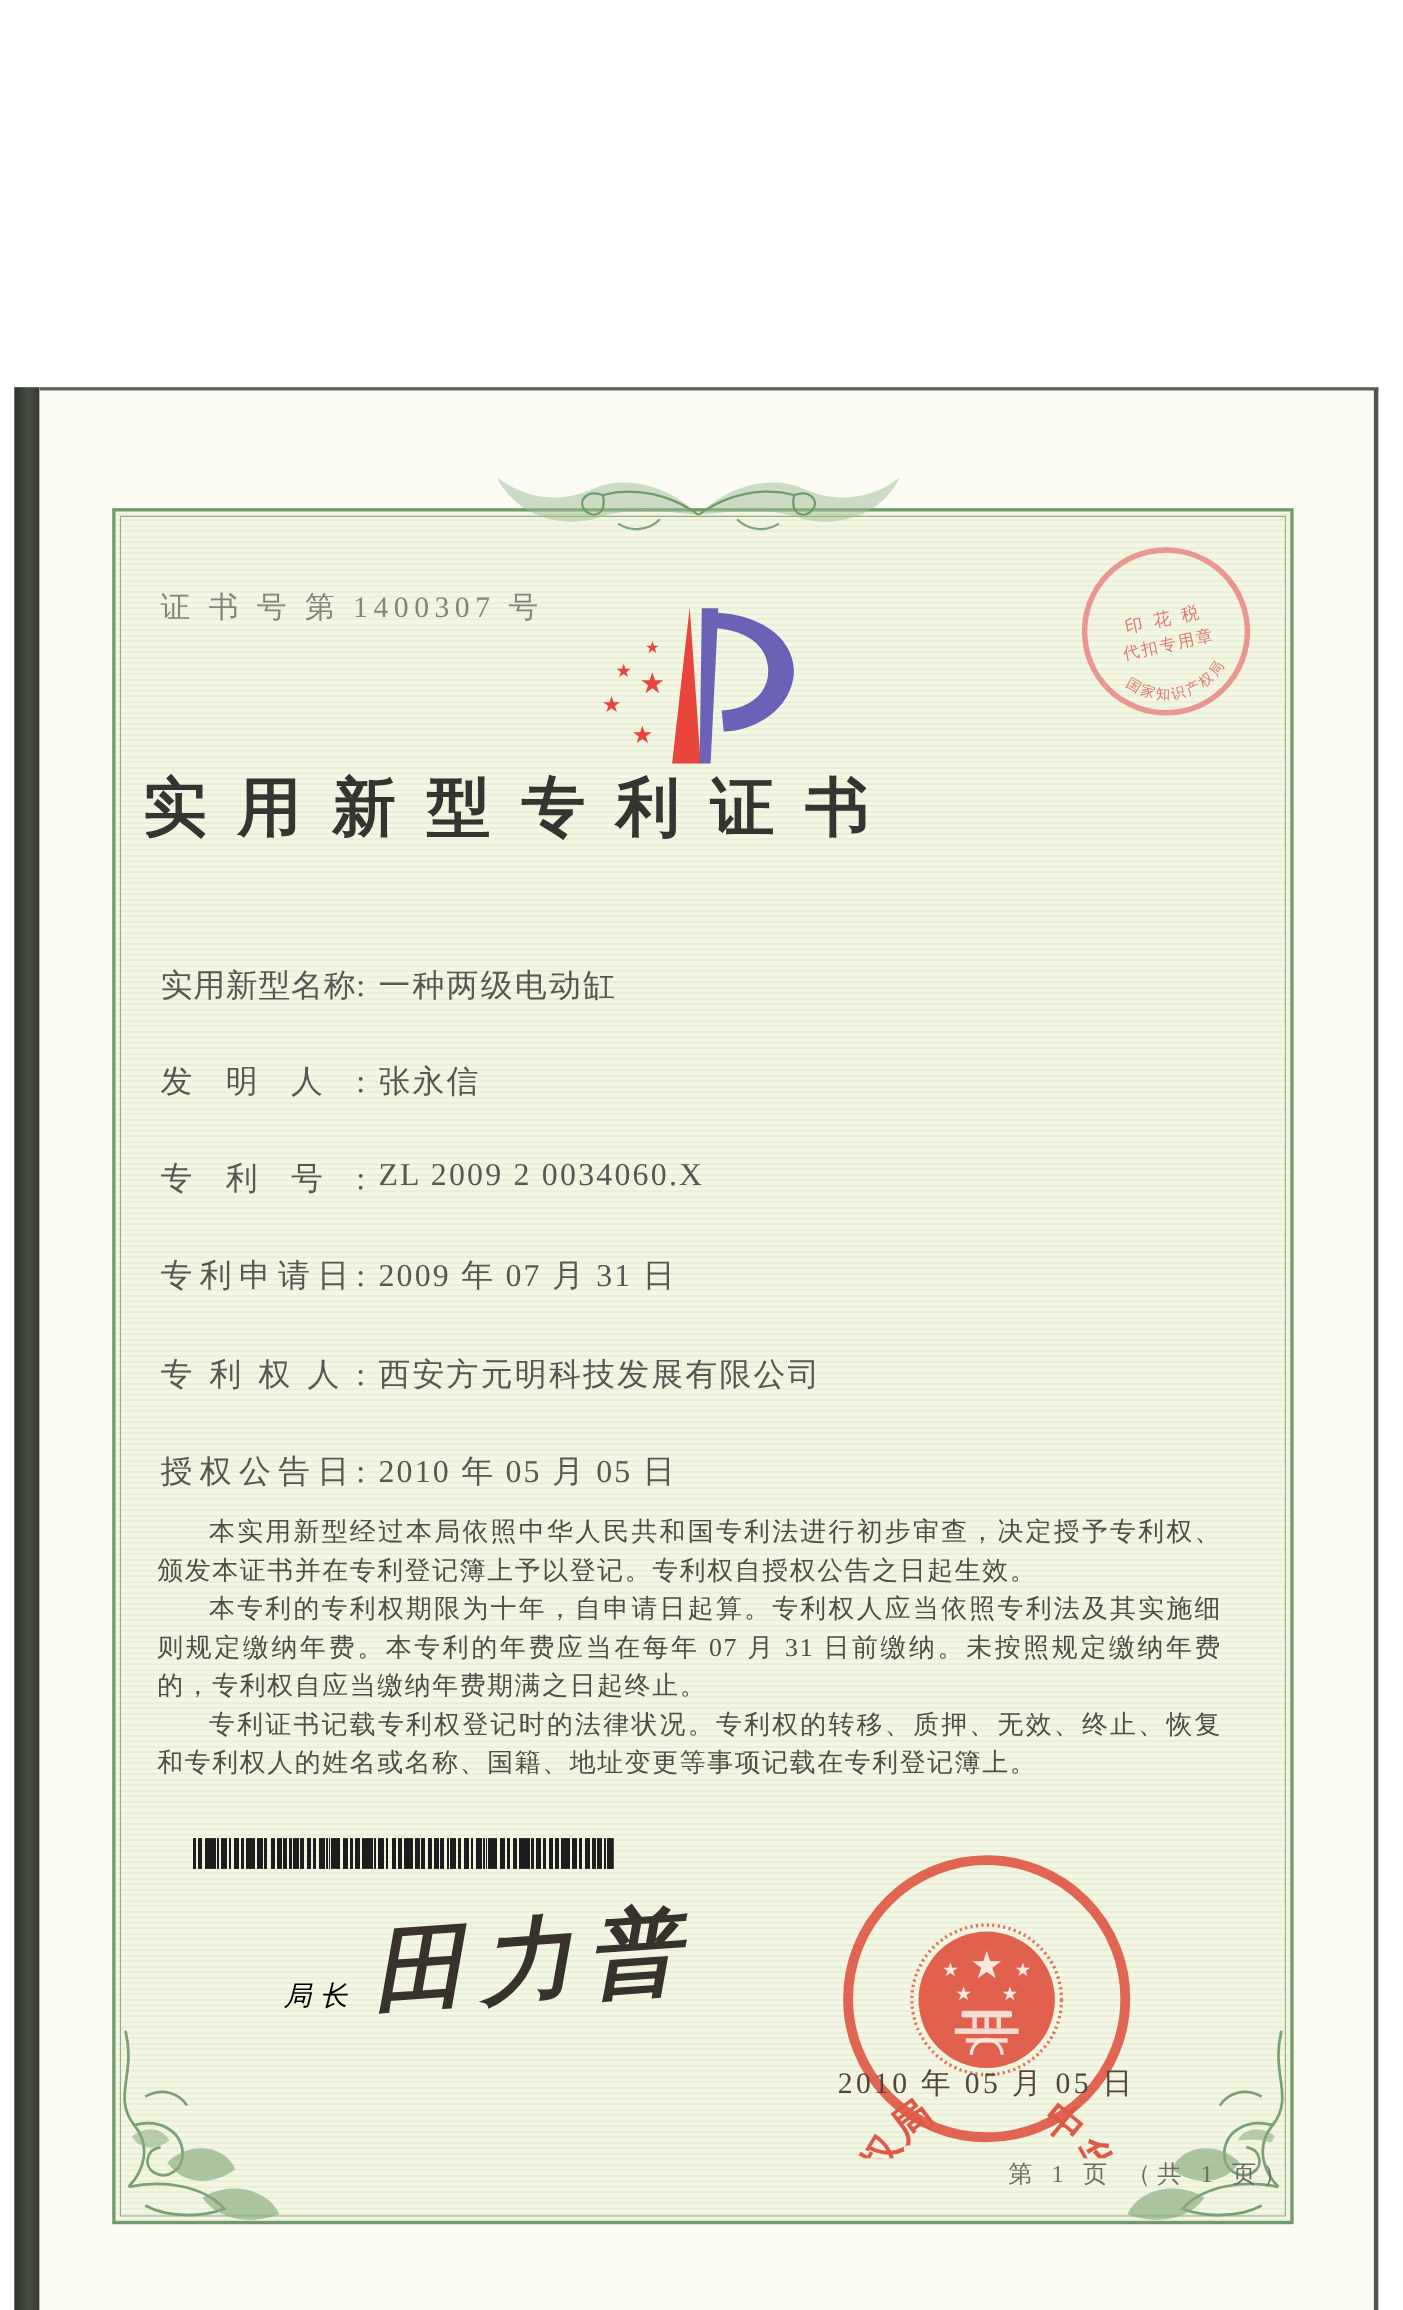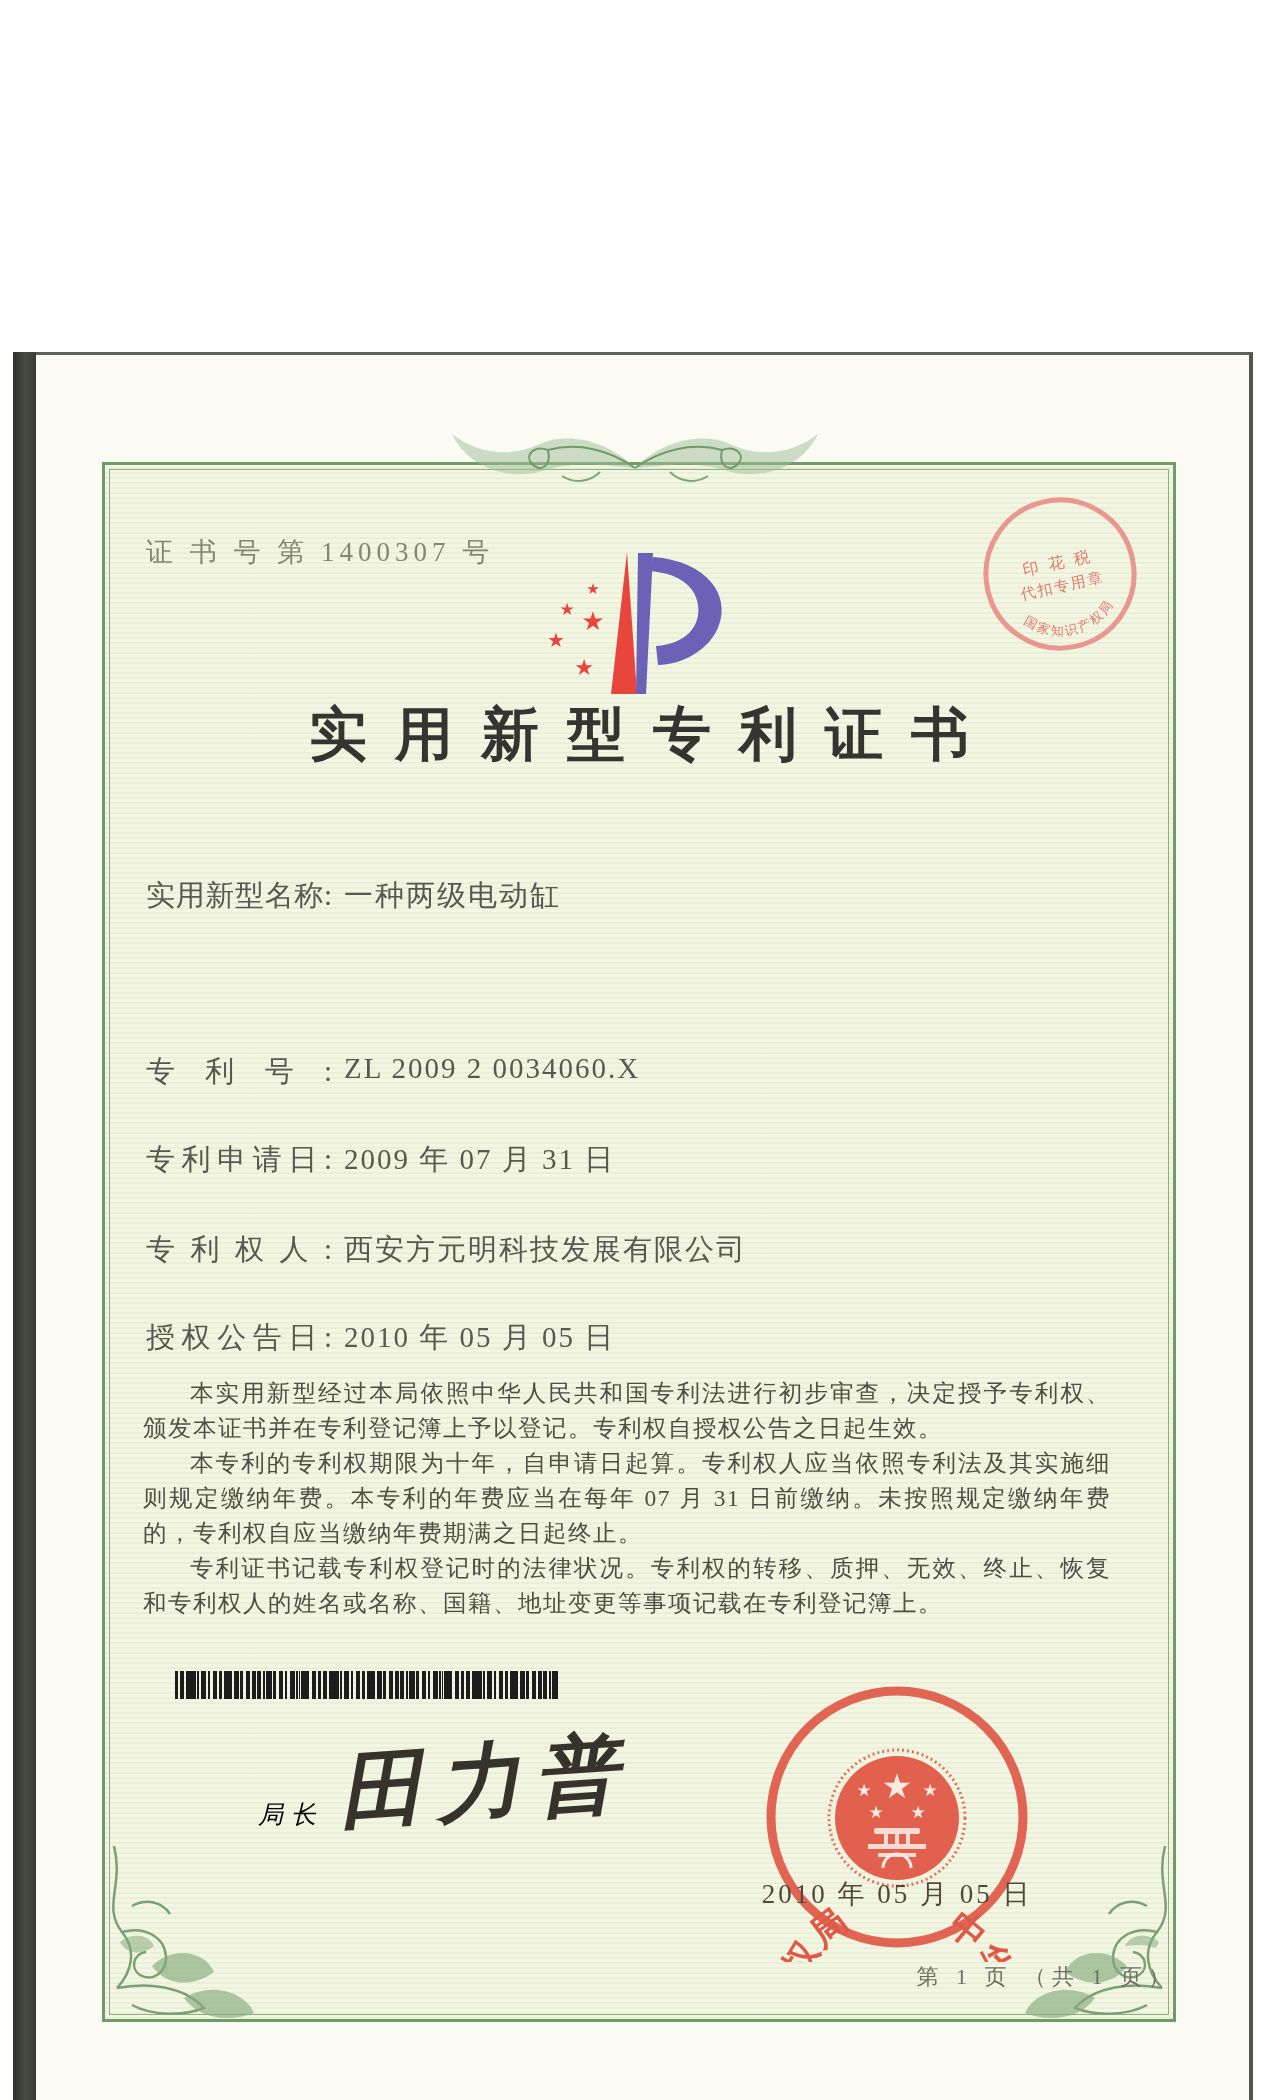--- a/index.html
+++ b/index.html
@@ -37,21 +37,21 @@
     border:1px solid #8fae88;
     pointer-events:none;
   }
 
   .cert-number {
     left:146px; top:534px; font-size:27px; color:#84847b; letter-spacing:5px;
     white-space:pre;
   }
 
   .title {
-    left:102px; top:696px; width:1074px; text-align:center;
+    left:102px; top:696px; width:1074px; 
     font-size:58px; font-weight:bold; color:#363430;
     letter-spacing:28px; padding-left:28px; box-sizing:border-box;
     white-space:nowrap;
   }
 
   .field-row { left:146px; font-size:29px; color:#595751; white-space:nowrap; }
   .field-row .lbl {
     display:inline-block; width:186px;
     text-align:justify; text-align-last:justify;
     vertical-align:top;
@@ -166,20 +166,23 @@
       <textPath href="#tax-bottom-arc" startOffset="3">国家知识产权局</textPath>
     </text>
     <text x="88" y="82" text-anchor="middle" font-size="16" fill="#e0786e" letter-spacing="3">印 花 税</text>
     <text x="88" y="105" text-anchor="middle" font-size="15" fill="#e0786e" letter-spacing="2">代扣专用章</text>
   </svg>
 
   <div class="abs title">实用新型专利证书</div>
 
   <div class="abs field-row" style="top:876px;">
     <span class="lbl">实用新型名称:</span><span class="val">一种两级电动缸</span>
+  </div>
+  <div class="abs field-row" style="top:964px;">
+    <span class="lbl">发明人:</span><span class="val">张永信</span>
   </div>
   <div class="abs field-row" style="top:1052px;">
     <span class="lbl">专利号:</span><span class="val">ZL 2009 2 0034060.X</span>
   </div>
   <div class="abs field-row" style="top:1140px;">
     <span class="lbl">专利申请日:</span><span class="val">2009 年 07 月 31 日</span>
   </div>
   <div class="abs field-row" style="top:1230px;">
     <span class="lbl">专利权人:</span><span class="val">西安方元明科技发展有限公司</span>
   </div>

